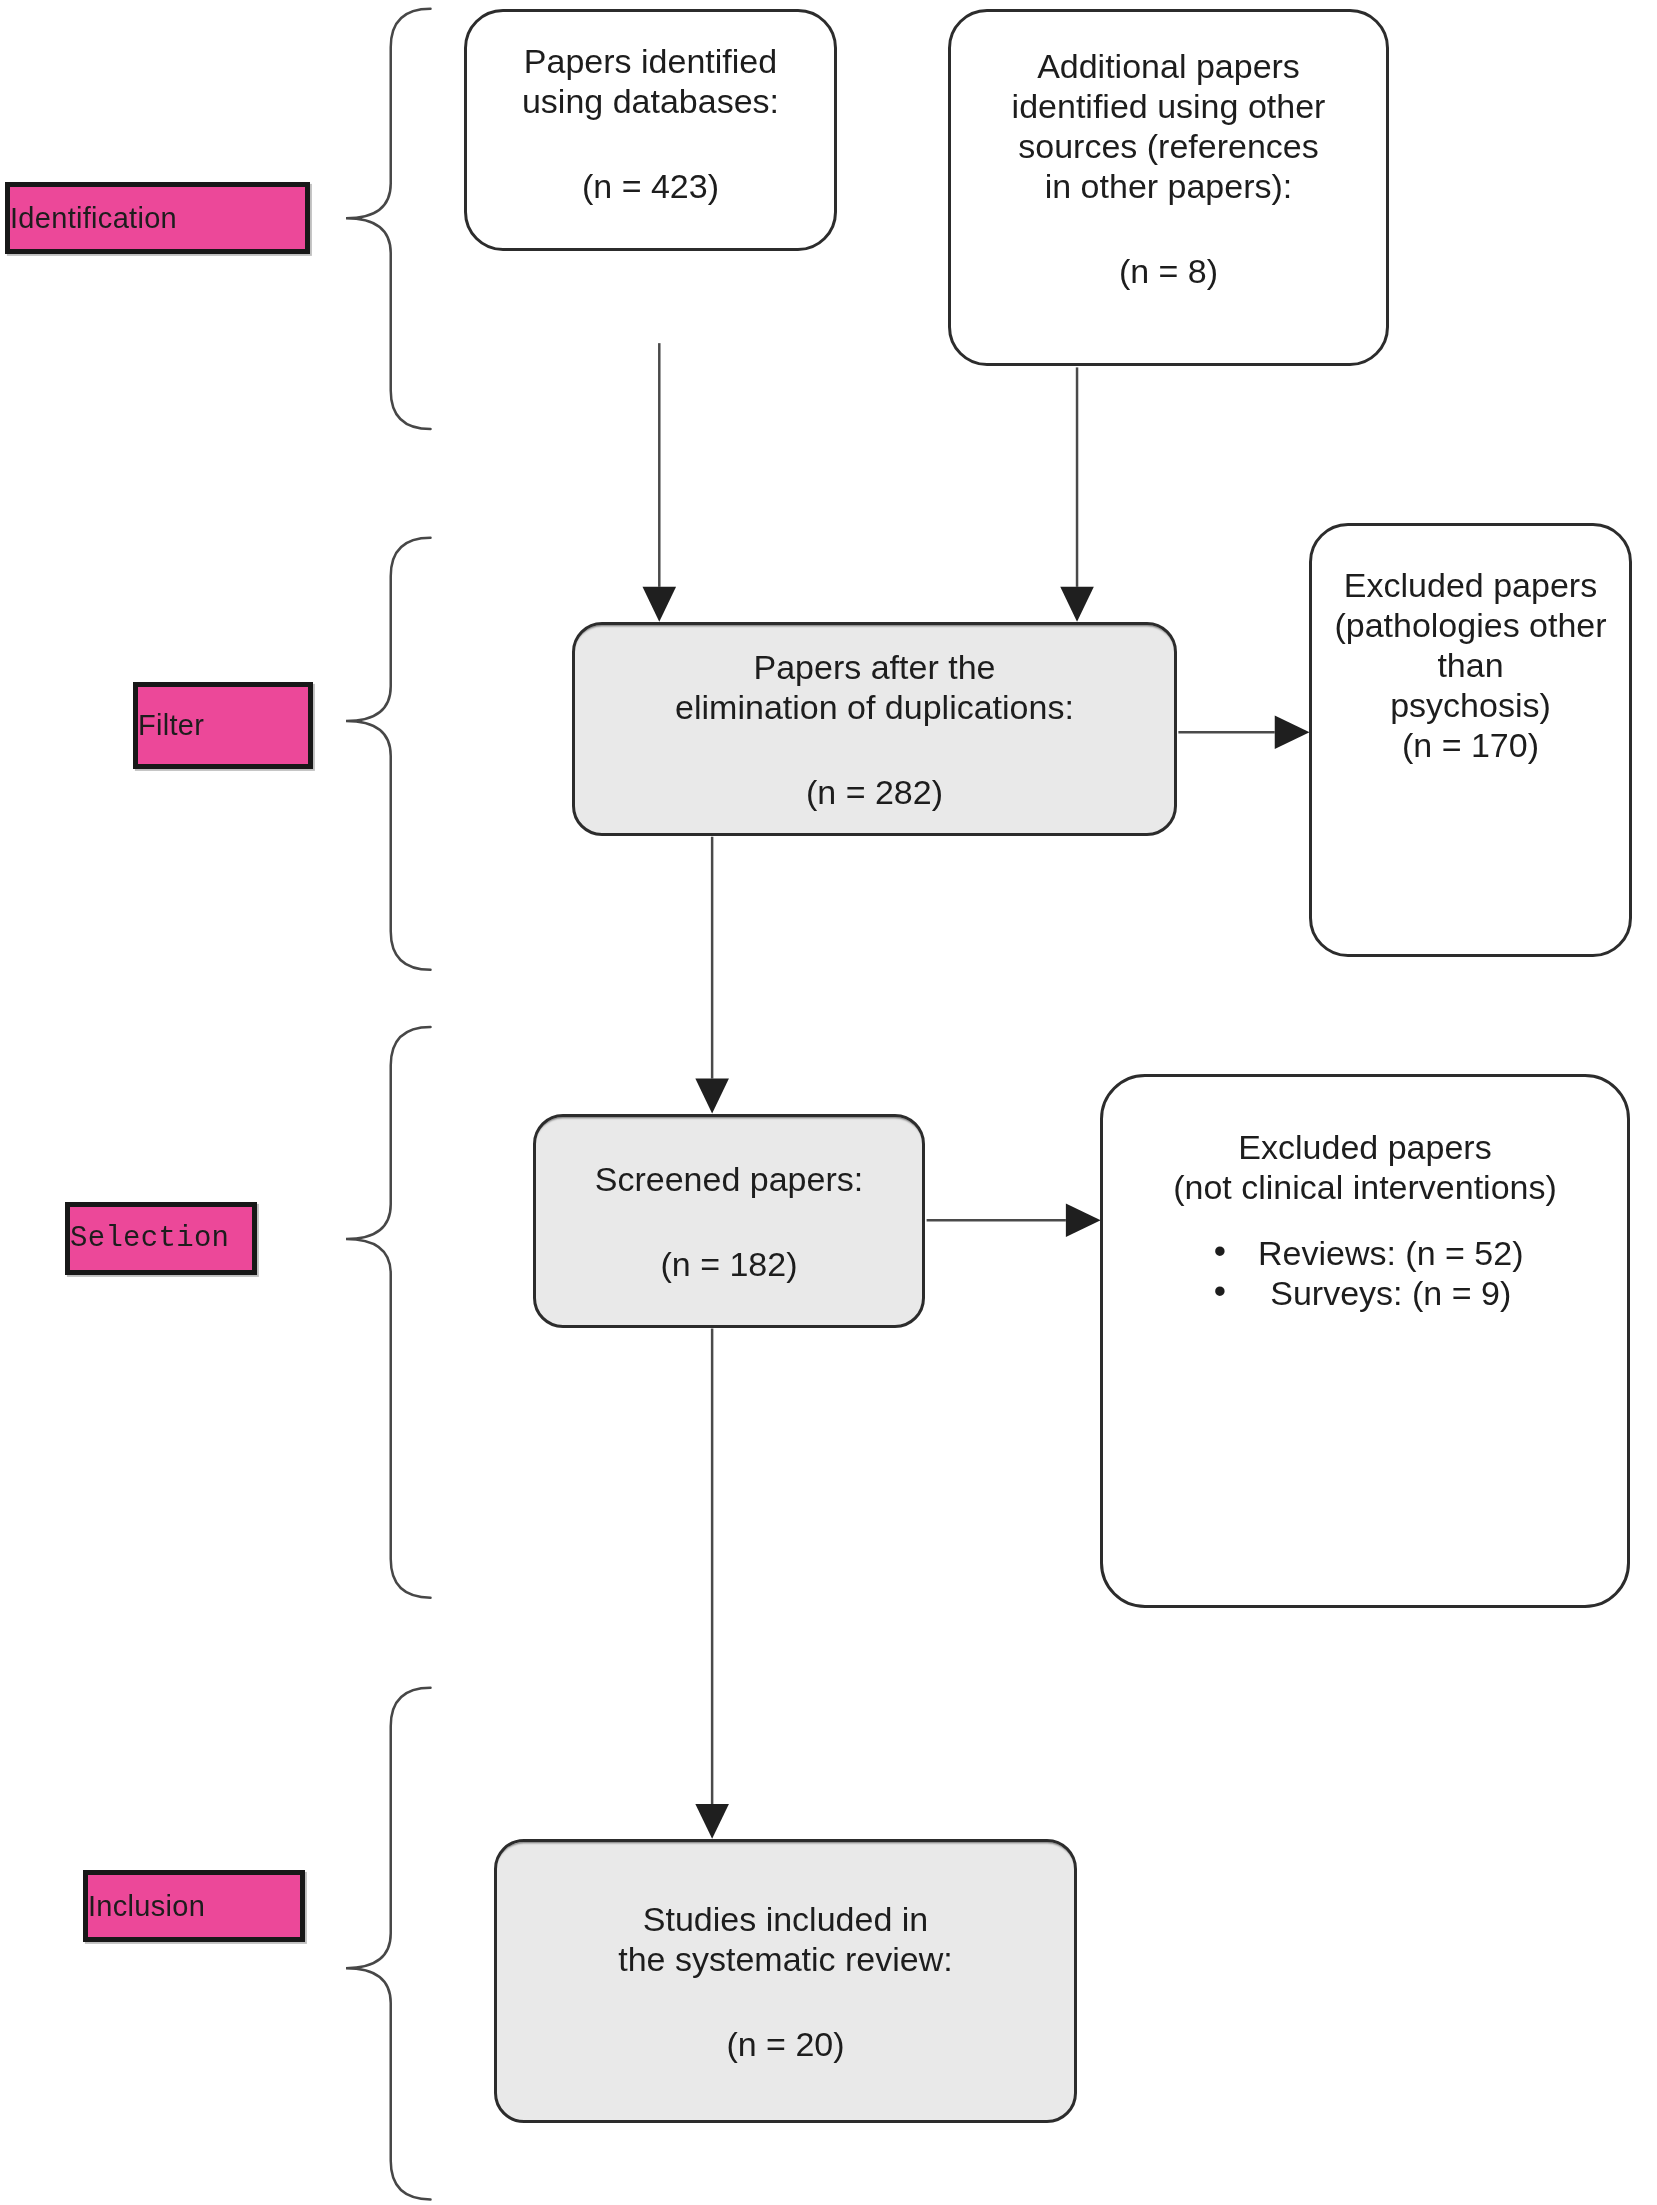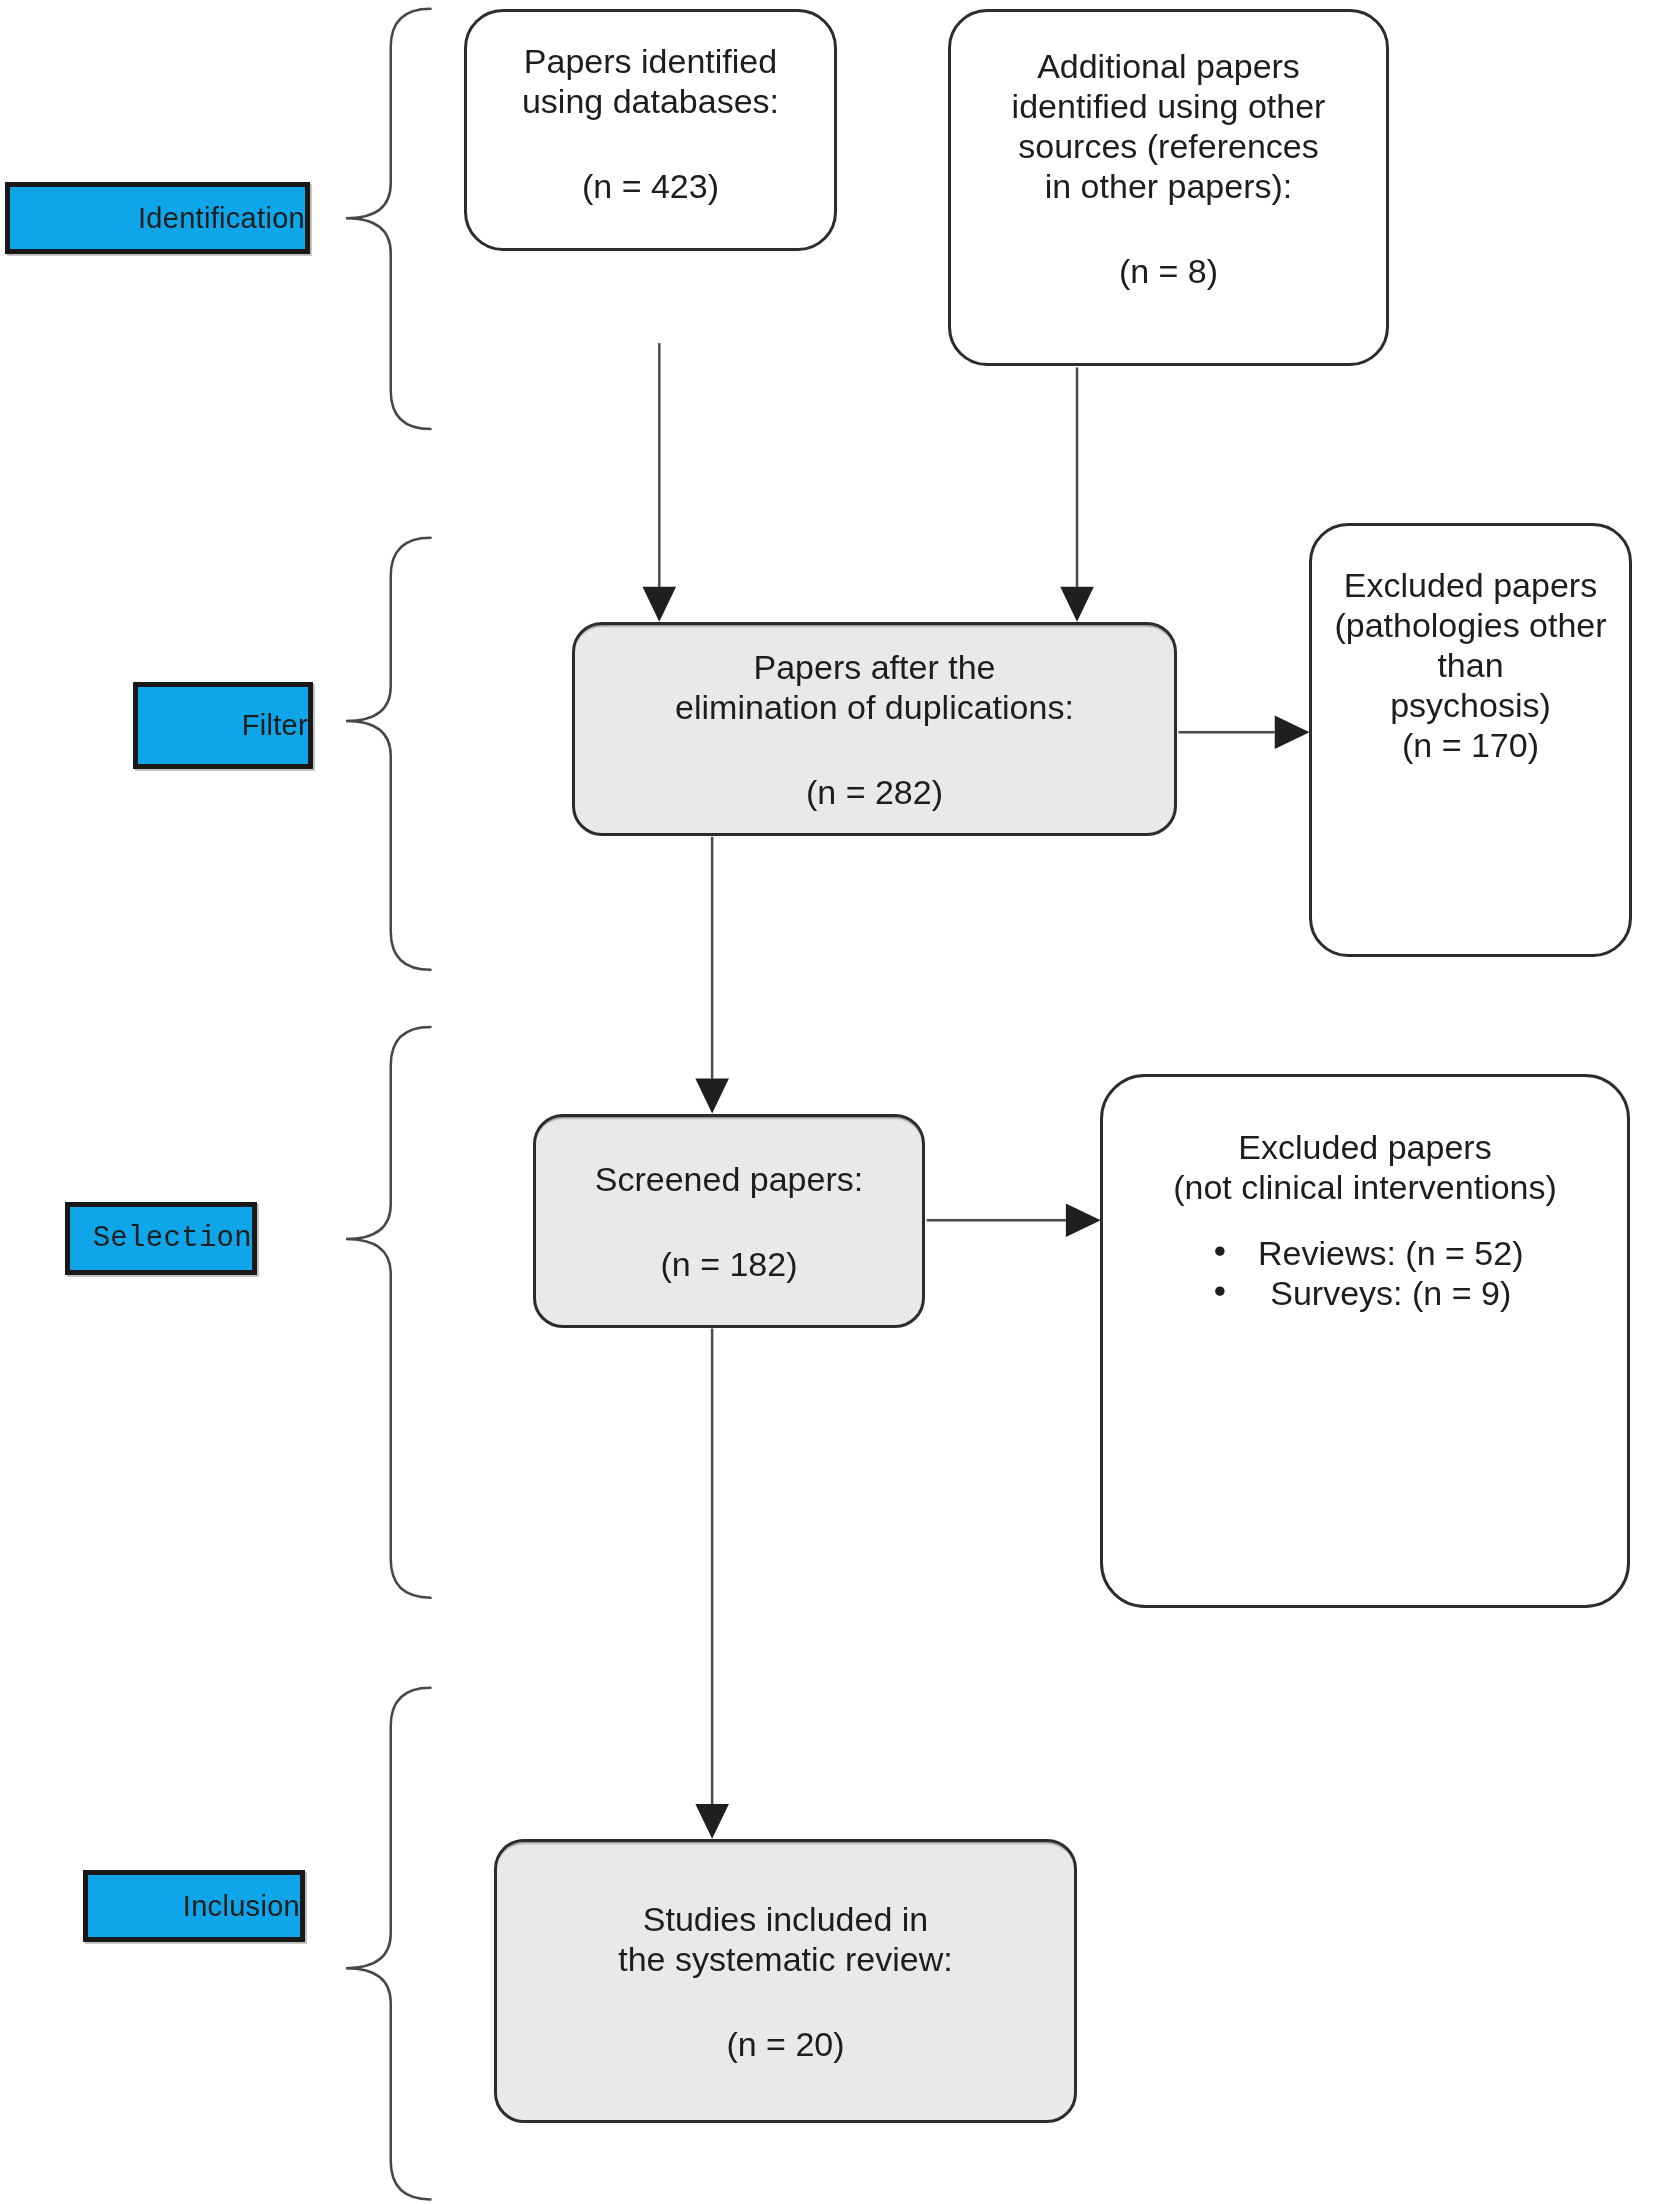--- a/index.html
+++ b/index.html
@@ -13,23 +13,23 @@
   }
   .canvas { position: absolute; left: 0; top: 0; width: 1658px; height: 2205px; }
 
   svg.connectors { position: absolute; left: 0; top: 0; width: 1658px; height: 2205px; }
   .flow-line { stroke: #4a4a4a; stroke-width: 4; fill: none; }
   .arrow-head { fill: #1f1f1f; stroke: none; }
   .brace { stroke: #474747; stroke-width: 4; fill: none; stroke-linecap: round; }
 
   .stage-label {
     position: absolute;
-    background: #0ea5e9;
+    background: #ec4899;
     border: 5.6px solid #181818;
-    display: flex; align-items: center; justify-content: flex-end;
+    display: flex; align-items: center; justify-content: flex-start;
     font-size: 29px;
     letter-spacing: 0.3px;
     box-shadow: 1.9px 1.9px 0 rgba(0,0,0,0.25);
   }
   #label-identification { left: 5px;   top: 182px;  width: 305px; height: 72px; }
   #label-filter         { left: 133px; top: 682px; width: 180px; height: 87px; }
   #label-selection      { left: 65px; top: 1202px; width: 192px; height: 73px; font-family: Liberation Mono, monospace; }
   #label-inclusion      { left: 83px; top: 1870px; width: 222px; height: 72px; }
 
   .fbox {

